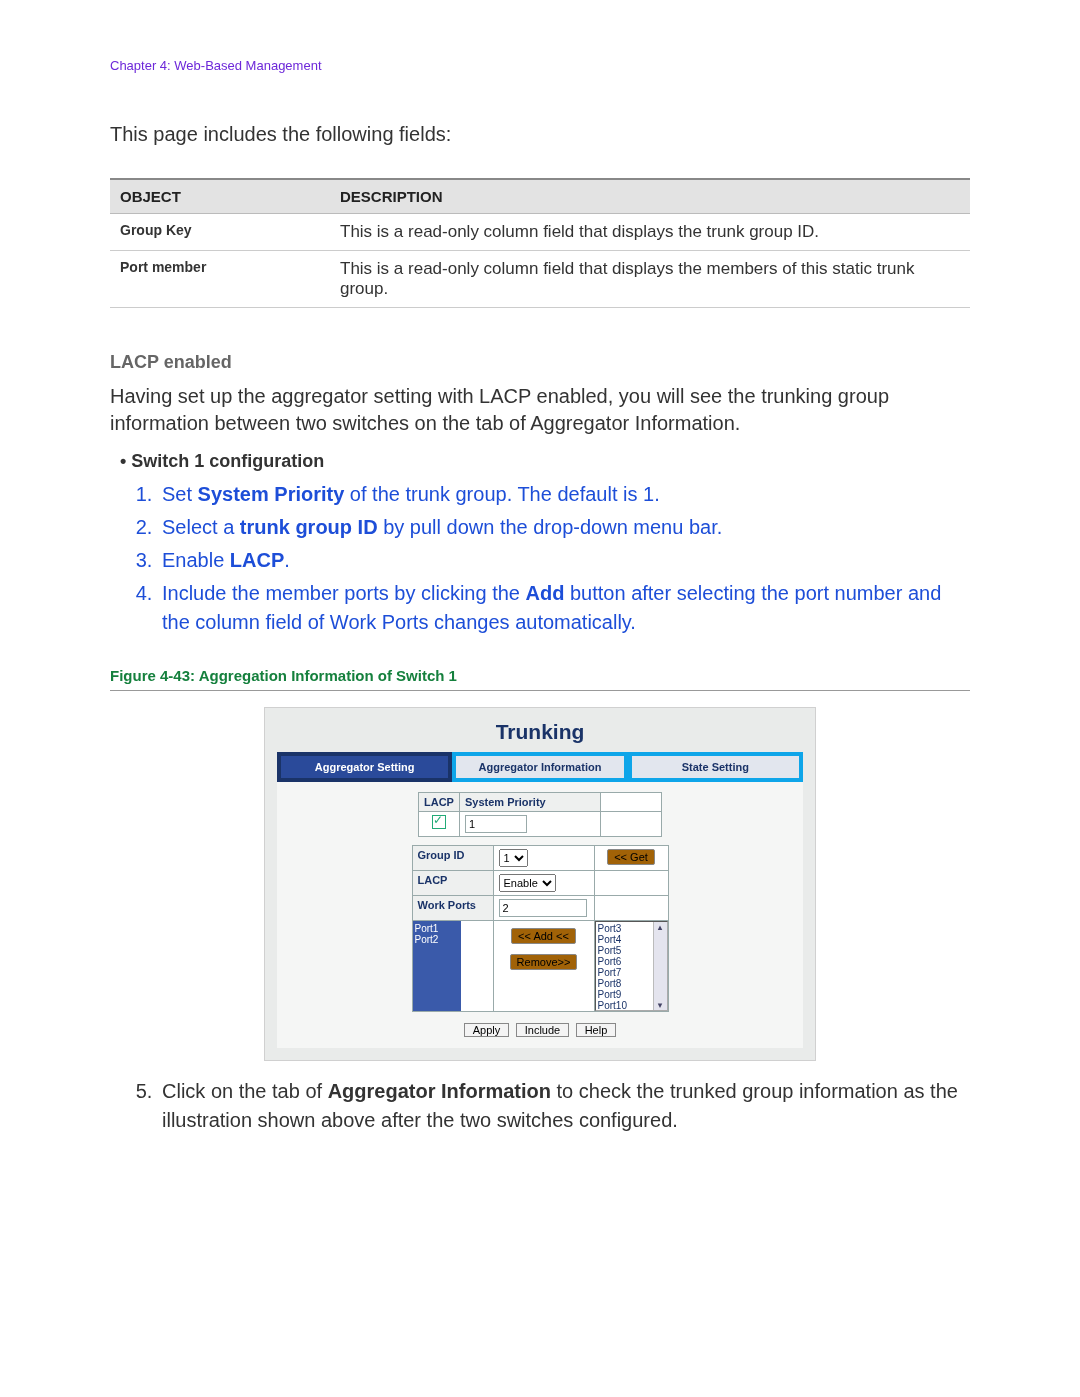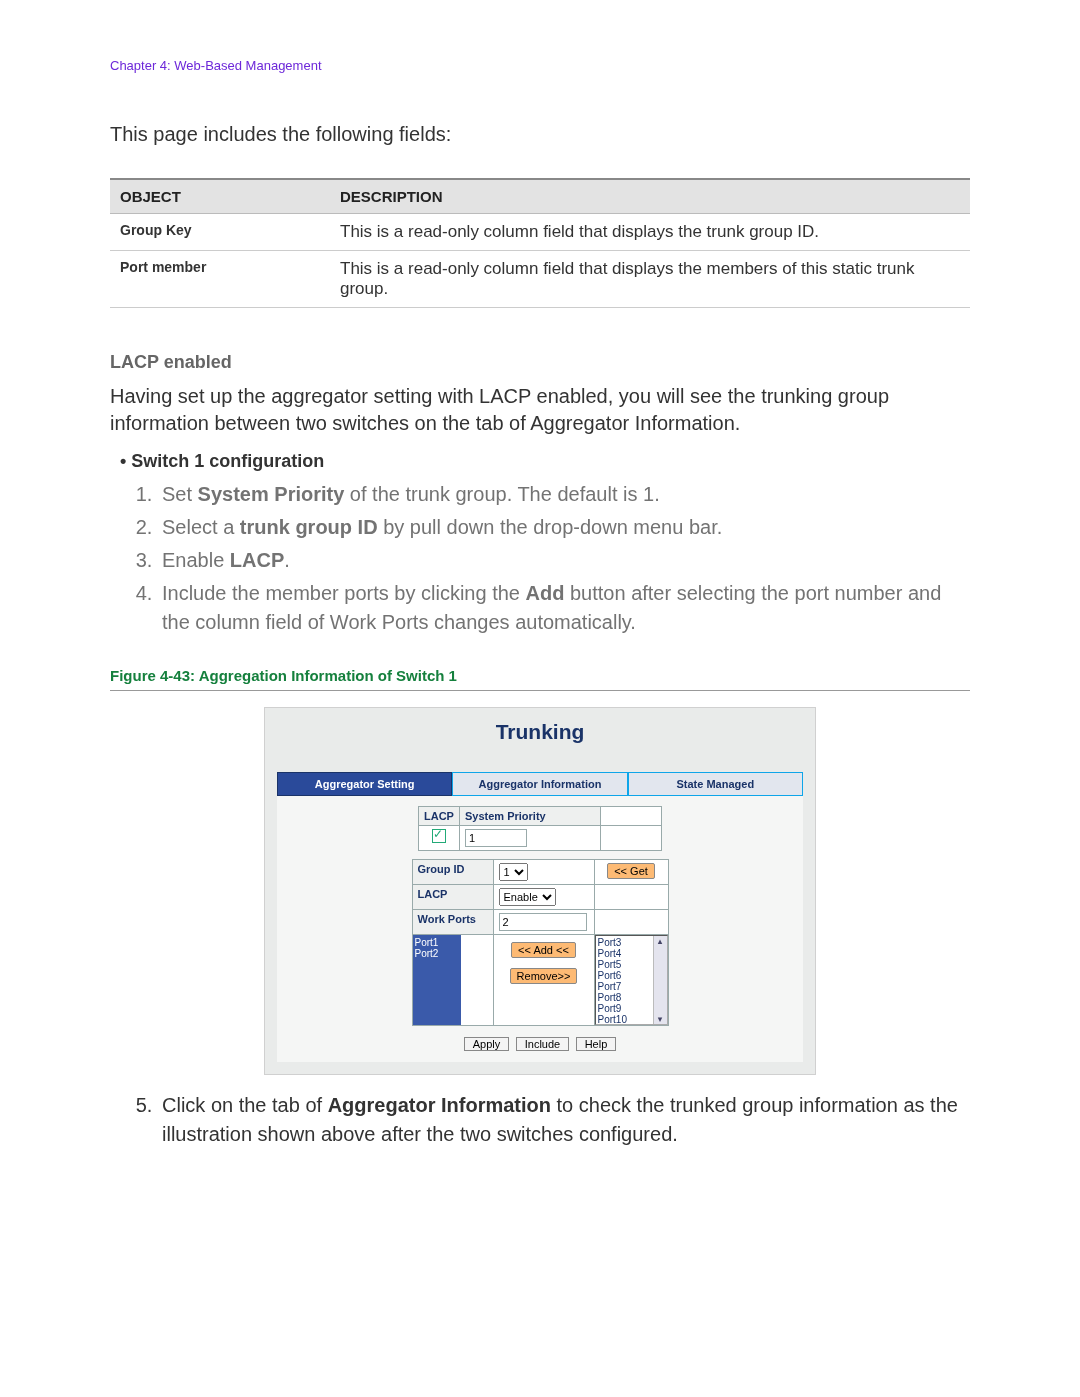--- a/index.html
+++ b/index.html
@@ -73,21 +73,21 @@
   }
   .bullet-h::before {
     content: "•  ";
   }
   ol.steps {
     margin: 0 0 22px 48px;
     padding: 0;
   }
   ol.steps li {
     font-size: 20px;
-    color: #737373;
+    color: #1d4ed8;
     line-height: 1.45;
     margin-bottom: 4px;
     padding-left: 4px;
   }
   ol.steps li .b { font-weight: bold; }
   ol.continued {
     margin: 8px 0 0 48px;
     padding: 0;
   }
   ol.continued li {
@@ -126,22 +126,21 @@
     width: 100%;
   }
   .tabs .tab {
     flex: 1;
     text-align: center;
     font-size: 11px;
     font-weight: bold;
     padding: 5px 0;
     color: #1a3368;
     background: #e2e6ee;
-    border: 1px solid #0ea5e9;
-    margin-top: 20px;
+    border: 4px solid #0ea5e9;
   }
   .tabs .tab.active {
     background: #2a4a9a;
     color: #fff;
     border-color: #1a3368;
   }
   .panel {
     background: #f5f6f5;
     padding: 10px 18px 10px 18px;
   }
@@ -176,21 +175,21 @@
   }
   .panel .cb::after {
     content: "✓"; position: absolute; left: 0; top: -3px;
     font-size: 12px; color: #2a7;
   }
   .panel select {
     font-size: 11px; height: 18px;
   }
   .panel button {
     font-size: 11px; padding: 1px 6px;
-    background: #fdba74; border: 1px solid #888;
+    background: #a16207; border: 1px solid #888;
     border-radius: 2px;
   }
   .panel .portbox {
     width: 48px; height: 90px;
     background: #3a5aaa; color: #fff;
     font-size: 10px; padding: 2px;
     box-sizing: border-box;
   }
   .panel .portlist {
     width: 73px; height: 90px;
@@ -267,21 +266,21 @@
     <li><span>Include the member ports by clicking the </span><span class="b">Add</span><span> button after selecting the port number and the column field of Work Ports changes automatically.</span></li>
   </ol>
 
   <div class="figcap">Figure 4-43: Aggregation Information of Switch 1</div>
 
   <div class="shot">
     <div class="shot-title">Trunking</div>
     <div class="tabs">
       <div class="tab active">Aggregator Setting</div>
       <div class="tab">Aggregator Information</div>
-      <div class="tab">State Managed</div>
+      <div class="tab">State Setting</div>
     </div>
     <div class="panel">
       <table>
         <tbody>
             <tr>
           <td class="lbl">LACP</td>
           <td class="lbl" style="width:130px">System Priority</td>
           <td style="width:50px;border-left:none"></td>
         </tr>
         <tr>

